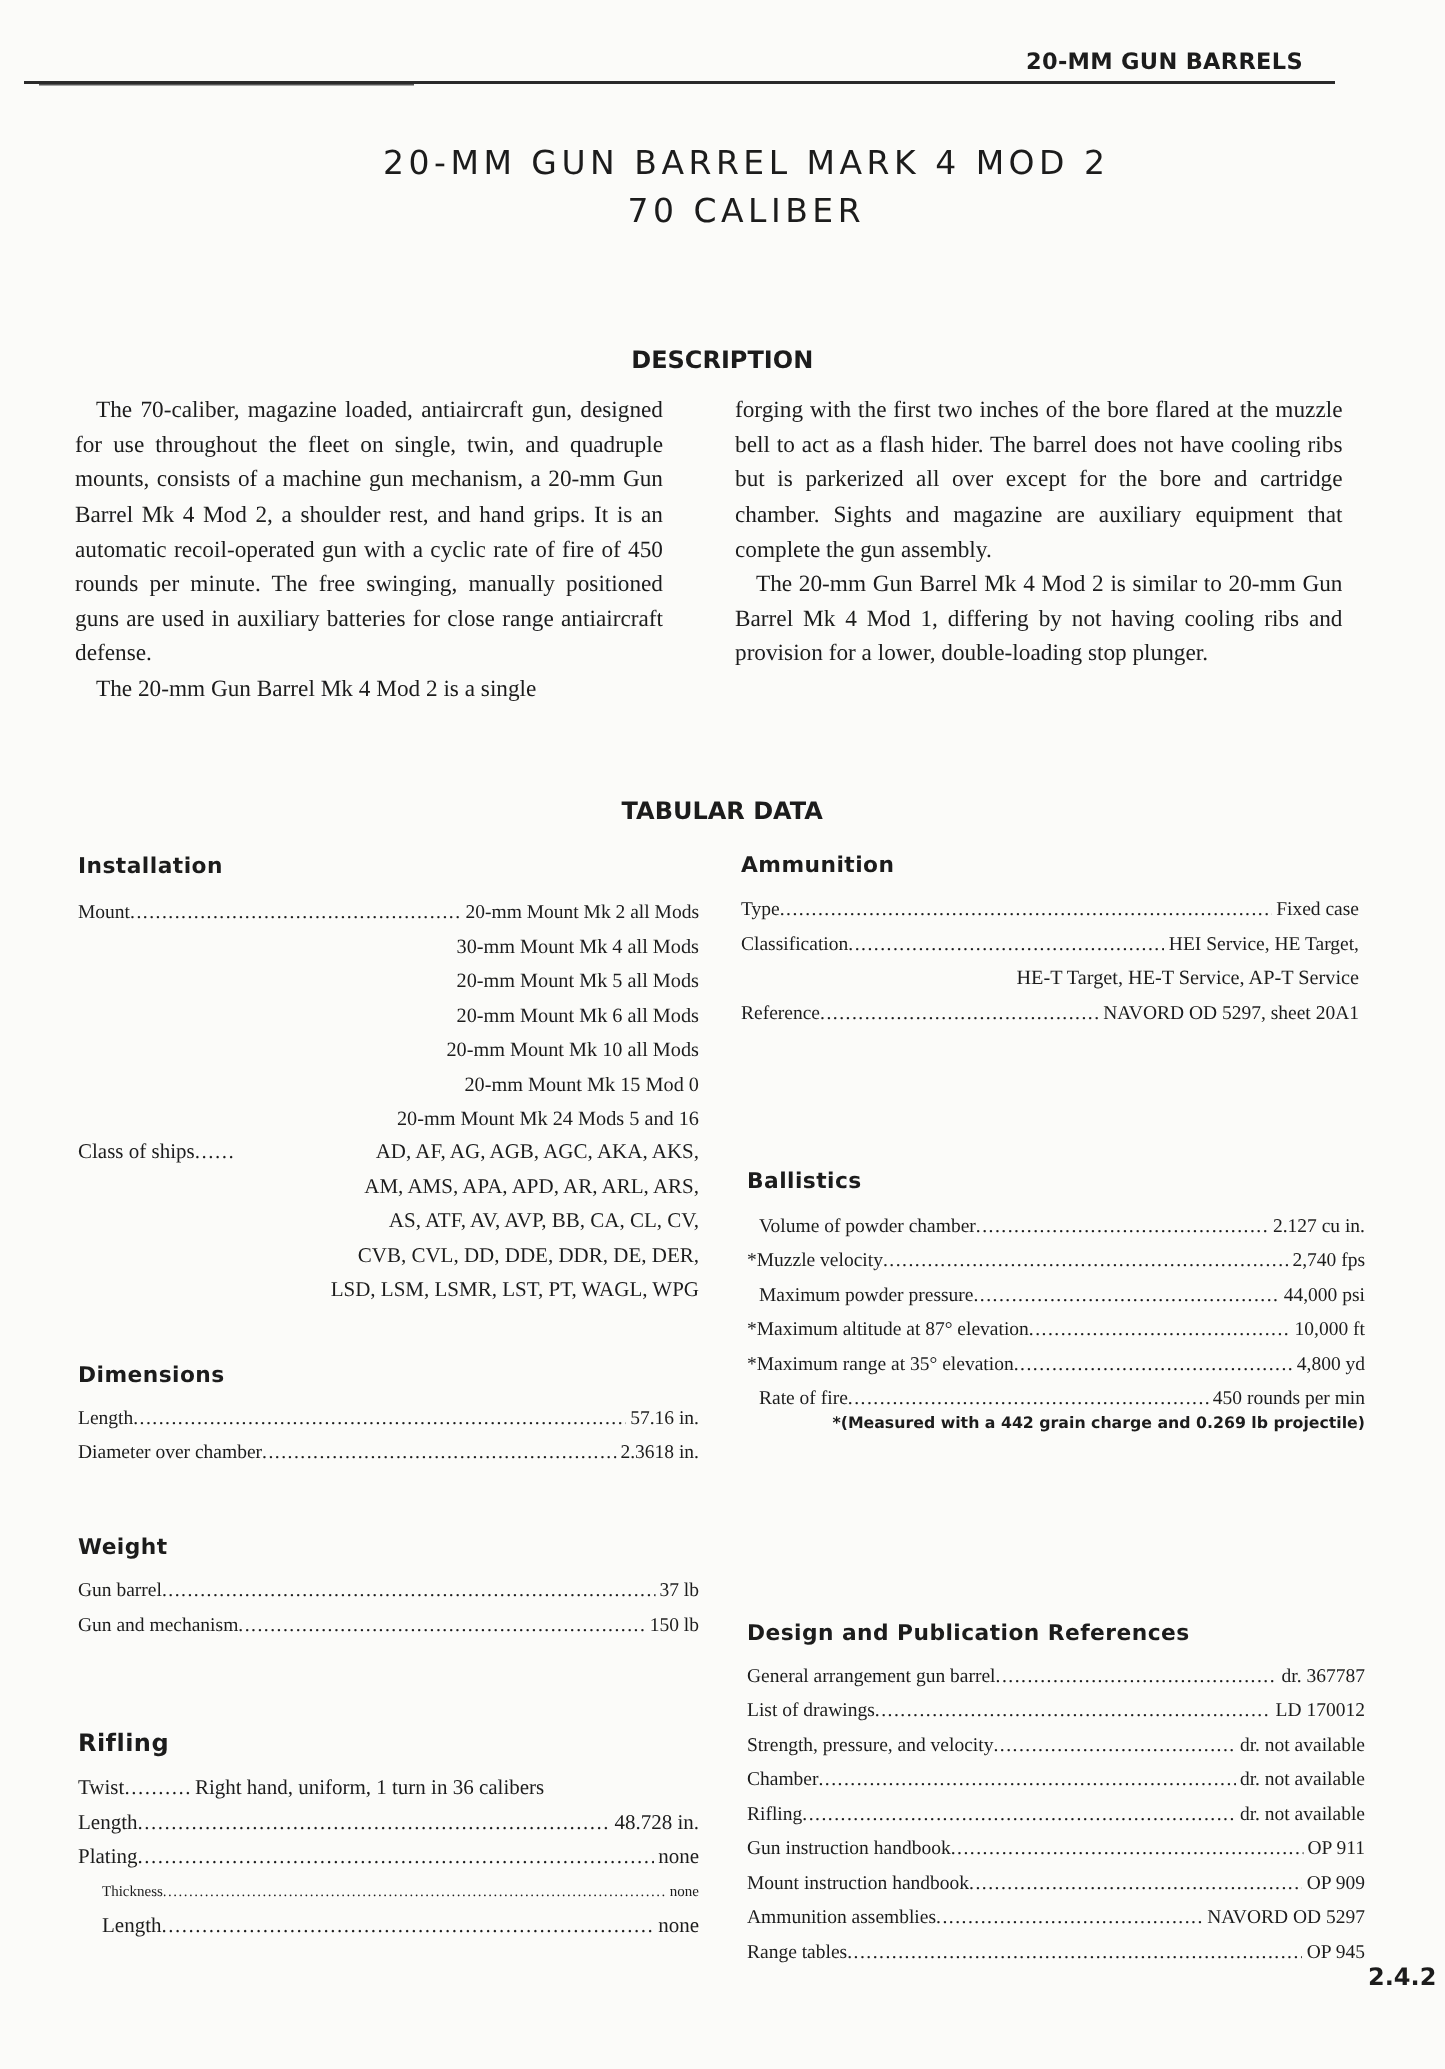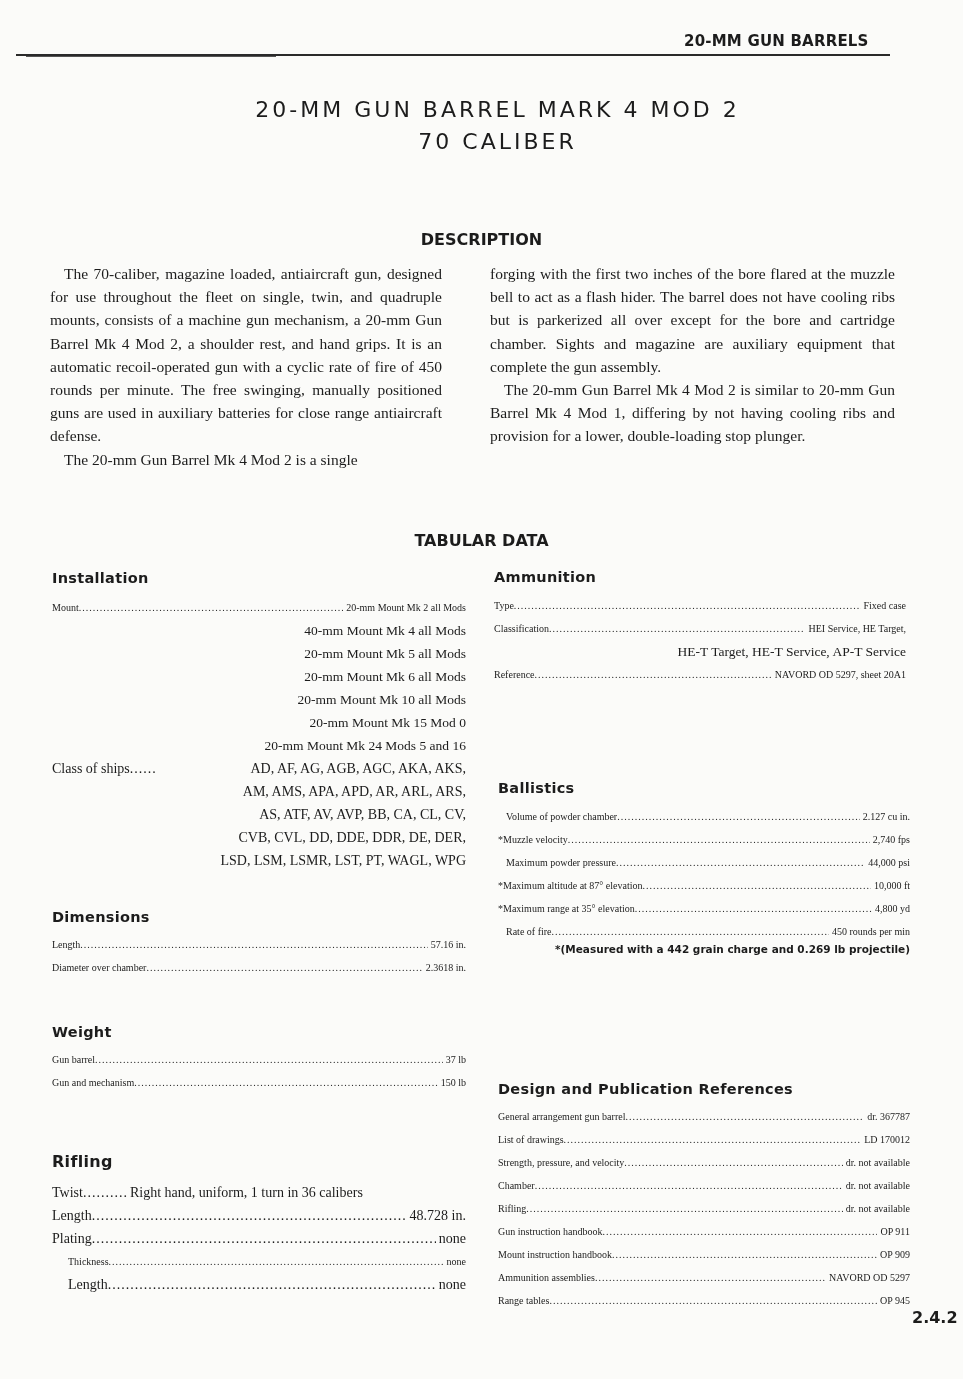--- a/index.html
+++ b/index.html
@@ -10,21 +10,21 @@
   .abs { position:absolute; }
   .sans { font-family:"DejaVu Sans", "Liberation Sans", sans-serif;margin-left:12px; }
   .running-head { top:32px; left:672px; font-size:15px; font-weight:bold; letter-spacing:0.2px; }
   .rule { top:54px; left:16px; width:874px; height:2px; background:#2a2a2a; }
   .rule2 { top:56px; left:26px; width:250px; height:1px; background:#555; }
   .title { top:94px; left:16px; width:963px; text-align:center; font-size:22px; letter-spacing:3px; line-height:32px; font-family:"DejaVu Sans", sans-serif; }
   .h-center { left:0; width:963px; text-align:center; font-weight:bold; font-size:16px; font-family:"DejaVu Sans", sans-serif; }
   .desc-col { top:262px; width:392px; font-size:15.5px; line-height:23.2px; text-align:justify; }
   .desc-col p { margin:0; text-indent:14px; }
   .sec-head { font-family:"DejaVu Sans", sans-serif; font-weight:bold; font-size:14.5px; letter-spacing:0.3px; }
-  .row { display:flex; align-items:baseline; font-size:10px; line-height:23px; white-space:nowrap; }
+  .row { display:flex; align-items:baseline; font-size:13px; line-height:23px; white-space:nowrap; }
   .row .lbl { flex:none; }
   .row .dots { flex:1; overflow:hidden; letter-spacing:1px; }
   .row .dots::after { content:"................................................................................................................................................................"; }
   .row .val { flex:none; padding-left:3px; }
   .cont { text-align:right; font-size:13.5px; line-height:23px; white-space:nowrap; }
   .ind { padding-left:16px; }
   .foot { font-size:10.5px; font-family:"DejaVu Sans", sans-serif; font-weight:bold; text-align:right; white-space:nowrap; }
   .page-no { top:1308px; left:868px; font-size:16px; font-weight:bold; font-family:"DejaVu Sans", sans-serif;margin-left:44px; }
 </style>
 </head>
@@ -52,21 +52,21 @@
 <div class="abs h-center" style="top:531px;">TABULAR DATA</div>
 
 <div class="abs" style="left:52px; top:570px; width:414px;">
   <div class="sec-head">Installation</div>
   <div style="height:10px"></div>
   <div class="row">
     <span class="lbl">Mount</span>
     <span class="dots"></span>
     <span class="val">20-mm Mount Mk 2 all Mods</span>
   </div>
-  <div class="cont">40-mm Mount Mk 4 all Mods</div>
+  <div class="cont">30-mm Mount Mk 4 all Mods</div>
   <div class="cont">20-mm Mount Mk 5 all Mods</div>
   <div class="cont">20-mm Mount Mk 6 all Mods</div>
   <div class="cont">20-mm Mount Mk 10 all Mods</div>
   <div class="cont">20-mm Mount Mk 15 Mod 0</div>
   <div class="cont">20-mm Mount Mk 24 Mods 5 and 16</div>
   <div class="row" style="font-size:14px">
     <span class="lbl">Class of ships</span>
     <span class="dots" style="flex:none;width:26px"></span>
     <span class="val" style="margin-left:auto">AD, AF, AG, AGB, AGC, AKA, AKS,</span>
   </div>

